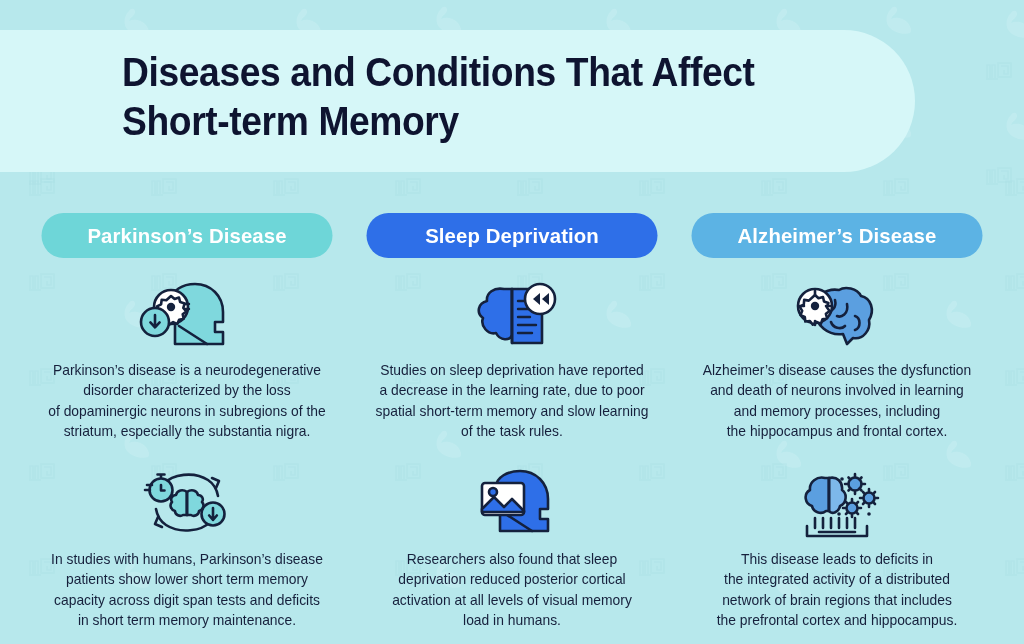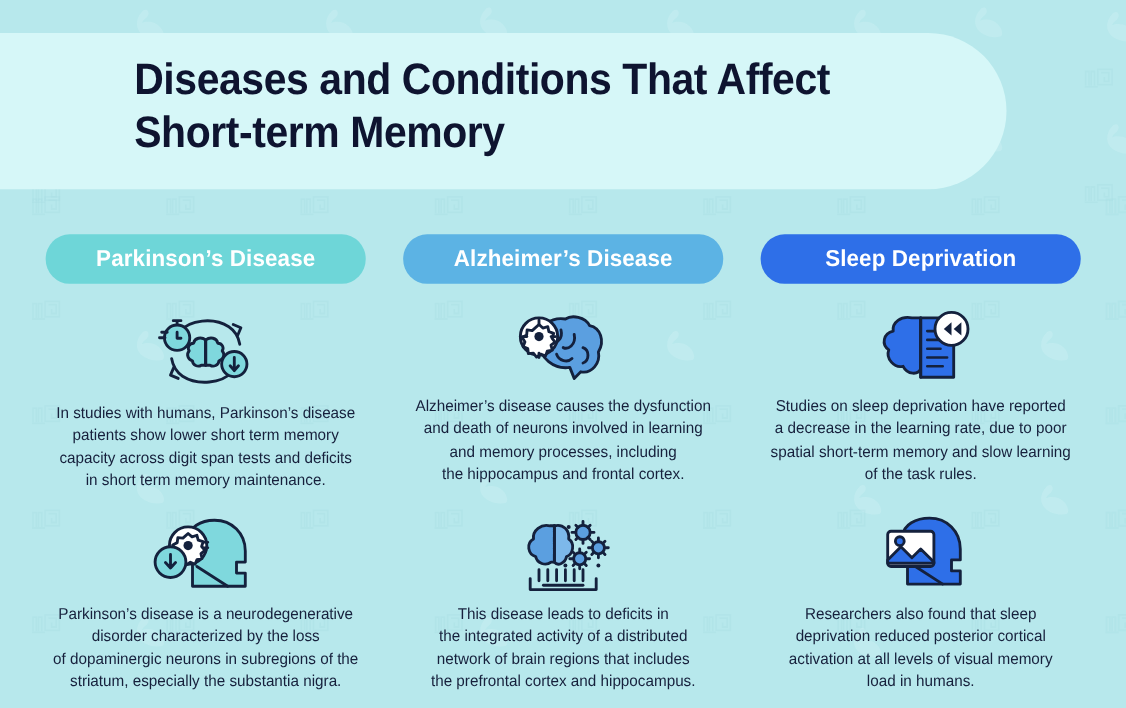--- a/index.html
+++ b/index.html
@@ -574,20 +574,41 @@
   </div>
 
 <div id="header-card"></div>
 <div id="page-title">Diseases and Conditions That Affect
 Short-term Memory</div>
 
 <div id="columns">
 
   <div class="column" id="col-1">
     <div class="pill" style="background:#6ed6d8">Parkinson’s Disease</div>
+
+    <div class="entry entry-1">
+      <div class="entry-icon">
+        <svg width="104" height="68" viewBox="0 0 104 68">
+          <g stroke="#14213d" stroke-width="2.6" fill="none" stroke-linejoin="round" stroke-linecap="round">
+            <path d="M36 20 C36 8, 48 2, 60 2 C76 2, 88 14, 88 30 L88 40 L80 40 L80 50 L88 50 L88 62 L40 62 L40 36 Z" fill="#7fd8dd"></path>
+            <path d="M44 44 L72 62"></path>
+            <circle cx="36" cy="25" r="17" fill="#ffffff"></circle>
+            <path d="M36 14 l3.6 3.0 4.4 -1.4 1.2 4.5 4.5 1.3 -1.4 4.4 3.0 3.6 -3.6 2.9 1.0 4.5 -4.6 0.9 -1.8 4.3 -4.2 -1.9 -3.9 2.5 -2.8 -3.7 -4.6 0.3 -0.3 -4.6 -4.2 -1.9 1.9 -4.2 -2.2 -4.1 4.1 -2.1 0.6 -4.6 4.6 0.5 Z" fill="#ffffff"></path>
+            <circle cx="36" cy="25" r="4.2" fill="#14213d" stroke="none"></circle>
+            <path d="M50 22 h4 M50 27 h4" stroke-width="2.4"></path>
+            <circle cx="20" cy="40" r="14" fill="#7fd8dd"></circle>
+            <path d="M20 33 v12 M15.4 40.4 L20 45.4 L24.6 40.4"></path>
+          </g>
+        </svg>
+      </div>
+      <div class="entry-text">Parkinson’s disease is a neurodegenerative
+disorder characterized by the loss
+of dopaminergic neurons in subregions of the
+striatum, especially the substantia nigra.</div>
+    </div>
 
     <div class="entry entry-2">
       <div class="entry-icon">
         <svg width="106" height="70" viewBox="0 0 106 70">
           <g stroke="#14213d" stroke-width="2.6" fill="none" stroke-linejoin="round" stroke-linecap="round">
             <path d="M30 16 C38 6, 60 3, 74 12 C80 16, 83 22, 84 28"></path>
             <path d="M78 10 L85 13 L82 20"></path>
             <path d="M76 54 C68 63, 46 66, 32 57 C26 53, 23 47, 22 41"></path>
             <path d="M28 59 L21 56 L24 49"></path>
             <path d="M53 24 C49 21, 43 22, 42 27 C38 27, 36 31, 38 34 C35 37, 37 42, 41 43 C41 47, 46 49, 49 47 L53 47 Z" fill="#7fd8dd"></path>
@@ -600,40 +621,62 @@
             <circle cx="79" cy="46" r="11.5" fill="#7fd8dd"></circle>
             <path d="M79 40 v12 M75.2 47.5 L79 51.8 L82.8 47.5"></path>
           </g>
         </svg>
       </div>
       <div class="entry-text">In studies with humans, Parkinson’s disease
 patients show lower short term memory
 capacity across digit span tests and deficits
 in short term memory maintenance.</div>
     </div>
+  </div>
+
+  <div class="column" id="col-3">
+    <div class="pill" style="background:#2e6fe8">Sleep Deprivation</div>
 
     <div class="entry entry-1">
+      <div class="entry-icon">
+        <svg width="104" height="70" viewBox="0 0 104 70">
+          <g stroke="#14213d" stroke-width="2.6" fill="none" stroke-linejoin="round" stroke-linecap="round">
+            <path d="M44 8 C34 6, 26 12, 27 20 C18 22, 16 32, 23 37 C20 45, 28 54, 36 52
+                     C40 60, 50 60, 52 54 L52 8 Z" fill="#2e6fe8"></path>
+            <path d="M52 8 h30 v54 h-30 Z" fill="#2e6fe8"></path>
+            <path d="M52 8 v54"></path>
+            <path d="M58 20 h18 M58 28 h18 M58 36 h12 M58 44 h18 M58 52 h14" stroke="#14213d" stroke-width="2.4"></path>
+            <circle cx="80" cy="18" r="15" fill="#ffffff"></circle>
+            <path d="M80 12 L73 18 L80 24 Z" fill="#14213d" stroke="none"></path>
+            <path d="M89 12 L82 18 L89 24 Z" fill="#14213d" stroke="none"></path>
+          </g>
+        </svg>
+      </div>
+      <div class="entry-text">Studies on sleep deprivation have reported
+a decrease in the learning rate, due to poor
+spatial short-term memory and slow learning
+of the task rules.</div>
+    </div>
+
+    <div class="entry entry-2">
       <div class="entry-icon">
         <svg width="104" height="68" viewBox="0 0 104 68">
           <g stroke="#14213d" stroke-width="2.6" fill="none" stroke-linejoin="round" stroke-linecap="round">
-            <path d="M36 20 C36 8, 48 2, 60 2 C76 2, 88 14, 88 30 L88 40 L80 40 L80 50 L88 50 L88 62 L40 62 L40 36 Z" fill="#7fd8dd"></path>
+            <path d="M36 18 C36 8, 48 2, 60 2 C76 2, 88 14, 88 30 L88 40 L80 40 L80 50 L88 50 L88 62 L40 62 L40 36 Z" fill="#2e6fe8"></path>
             <path d="M44 44 L72 62"></path>
-            <circle cx="36" cy="25" r="17" fill="#ffffff"></circle>
-            <path d="M36 14 l3.6 3.0 4.4 -1.4 1.2 4.5 4.5 1.3 -1.4 4.4 3.0 3.6 -3.6 2.9 1.0 4.5 -4.6 0.9 -1.8 4.3 -4.2 -1.9 -3.9 2.5 -2.8 -3.7 -4.6 0.3 -0.3 -4.6 -4.2 -1.9 1.9 -4.2 -2.2 -4.1 4.1 -2.1 0.6 -4.6 4.6 0.5 Z" fill="#ffffff"></path>
-            <circle cx="36" cy="25" r="4.2" fill="#14213d" stroke="none"></circle>
-            <path d="M50 22 h4 M50 27 h4" stroke-width="2.4"></path>
-            <circle cx="20" cy="40" r="14" fill="#7fd8dd"></circle>
-            <path d="M20 33 v12 M15.4 40.4 L20 45.4 L24.6 40.4"></path>
+            <rect x="22" y="14" width="42" height="32" rx="3" fill="#ffffff"></rect>
+            <path d="M22 40 L34 28 L44 38 L52 30 L64 42 L64 43 L22 43 Z" fill="#2e6fe8"></path>
+            <circle cx="33" cy="23" r="4" fill="#2e6fe8"></circle>
           </g>
         </svg>
       </div>
-      <div class="entry-text">Parkinson’s disease is a neurodegenerative
-disorder characterized by the loss
-of dopaminergic neurons in subregions of the
-striatum, especially the substantia nigra.</div>
+      <div class="entry-text">Researchers also found that sleep
+deprivation reduced posterior cortical
+activation at all levels of visual memory
+load in humans.</div>
     </div>
   </div>
 
   <div class="column" id="col-2">
     <div class="pill" style="background:#5cb3e4">Alzheimer’s Disease</div>
 
     <div class="entry entry-1">
       <div class="entry-icon">
         <svg width="104" height="68" viewBox="0 0 104 68">
           <g stroke="#14213d" stroke-width="2.6" fill="none" stroke-linejoin="round" stroke-linecap="round">
@@ -678,56 +721,13 @@
           </g>
         </svg>
       </div>
       <div class="entry-text">This disease leads to deficits in
 the integrated activity of a distributed
 network of brain regions that includes
 the prefrontal cortex and hippocampus.</div>
     </div>
   </div>
 
-  <div class="column" id="col-3">
-    <div class="pill" style="background:#2e6fe8">Sleep Deprivation</div>
-
-    <div class="entry entry-1">
-      <div class="entry-icon">
-        <svg width="104" height="70" viewBox="0 0 104 70">
-          <g stroke="#14213d" stroke-width="2.6" fill="none" stroke-linejoin="round" stroke-linecap="round">
-            <path d="M44 8 C34 6, 26 12, 27 20 C18 22, 16 32, 23 37 C20 45, 28 54, 36 52
-                     C40 60, 50 60, 52 54 L52 8 Z" fill="#2e6fe8"></path>
-            <path d="M52 8 h30 v54 h-30 Z" fill="#2e6fe8"></path>
-            <path d="M52 8 v54"></path>
-            <path d="M58 20 h18 M58 28 h18 M58 36 h12 M58 44 h18 M58 52 h14" stroke="#14213d" stroke-width="2.4"></path>
-            <circle cx="80" cy="18" r="15" fill="#ffffff"></circle>
-            <path d="M80 12 L73 18 L80 24 Z" fill="#14213d" stroke="none"></path>
-            <path d="M89 12 L82 18 L89 24 Z" fill="#14213d" stroke="none"></path>
-          </g>
-        </svg>
-      </div>
-      <div class="entry-text">Studies on sleep deprivation have reported
-a decrease in the learning rate, due to poor
-spatial short-term memory and slow learning
-of the task rules.</div>
-    </div>
-
-    <div class="entry entry-2">
-      <div class="entry-icon">
-        <svg width="104" height="68" viewBox="0 0 104 68">
-          <g stroke="#14213d" stroke-width="2.6" fill="none" stroke-linejoin="round" stroke-linecap="round">
-            <path d="M36 18 C36 8, 48 2, 60 2 C76 2, 88 14, 88 30 L88 40 L80 40 L80 50 L88 50 L88 62 L40 62 L40 36 Z" fill="#2e6fe8"></path>
-            <path d="M44 44 L72 62"></path>
-            <rect x="22" y="14" width="42" height="32" rx="3" fill="#ffffff"></rect>
-            <path d="M22 40 L34 28 L44 38 L52 30 L64 42 L64 43 L22 43 Z" fill="#2e6fe8"></path>
-            <circle cx="33" cy="23" r="4" fill="#2e6fe8"></circle>
-          </g>
-        </svg>
-      </div>
-      <div class="entry-text">Researchers also found that sleep
-deprivation reduced posterior cortical
-activation at all levels of visual memory
-load in humans.</div>
-    </div>
-  </div>
-
 </div>
 
 </body></html>

